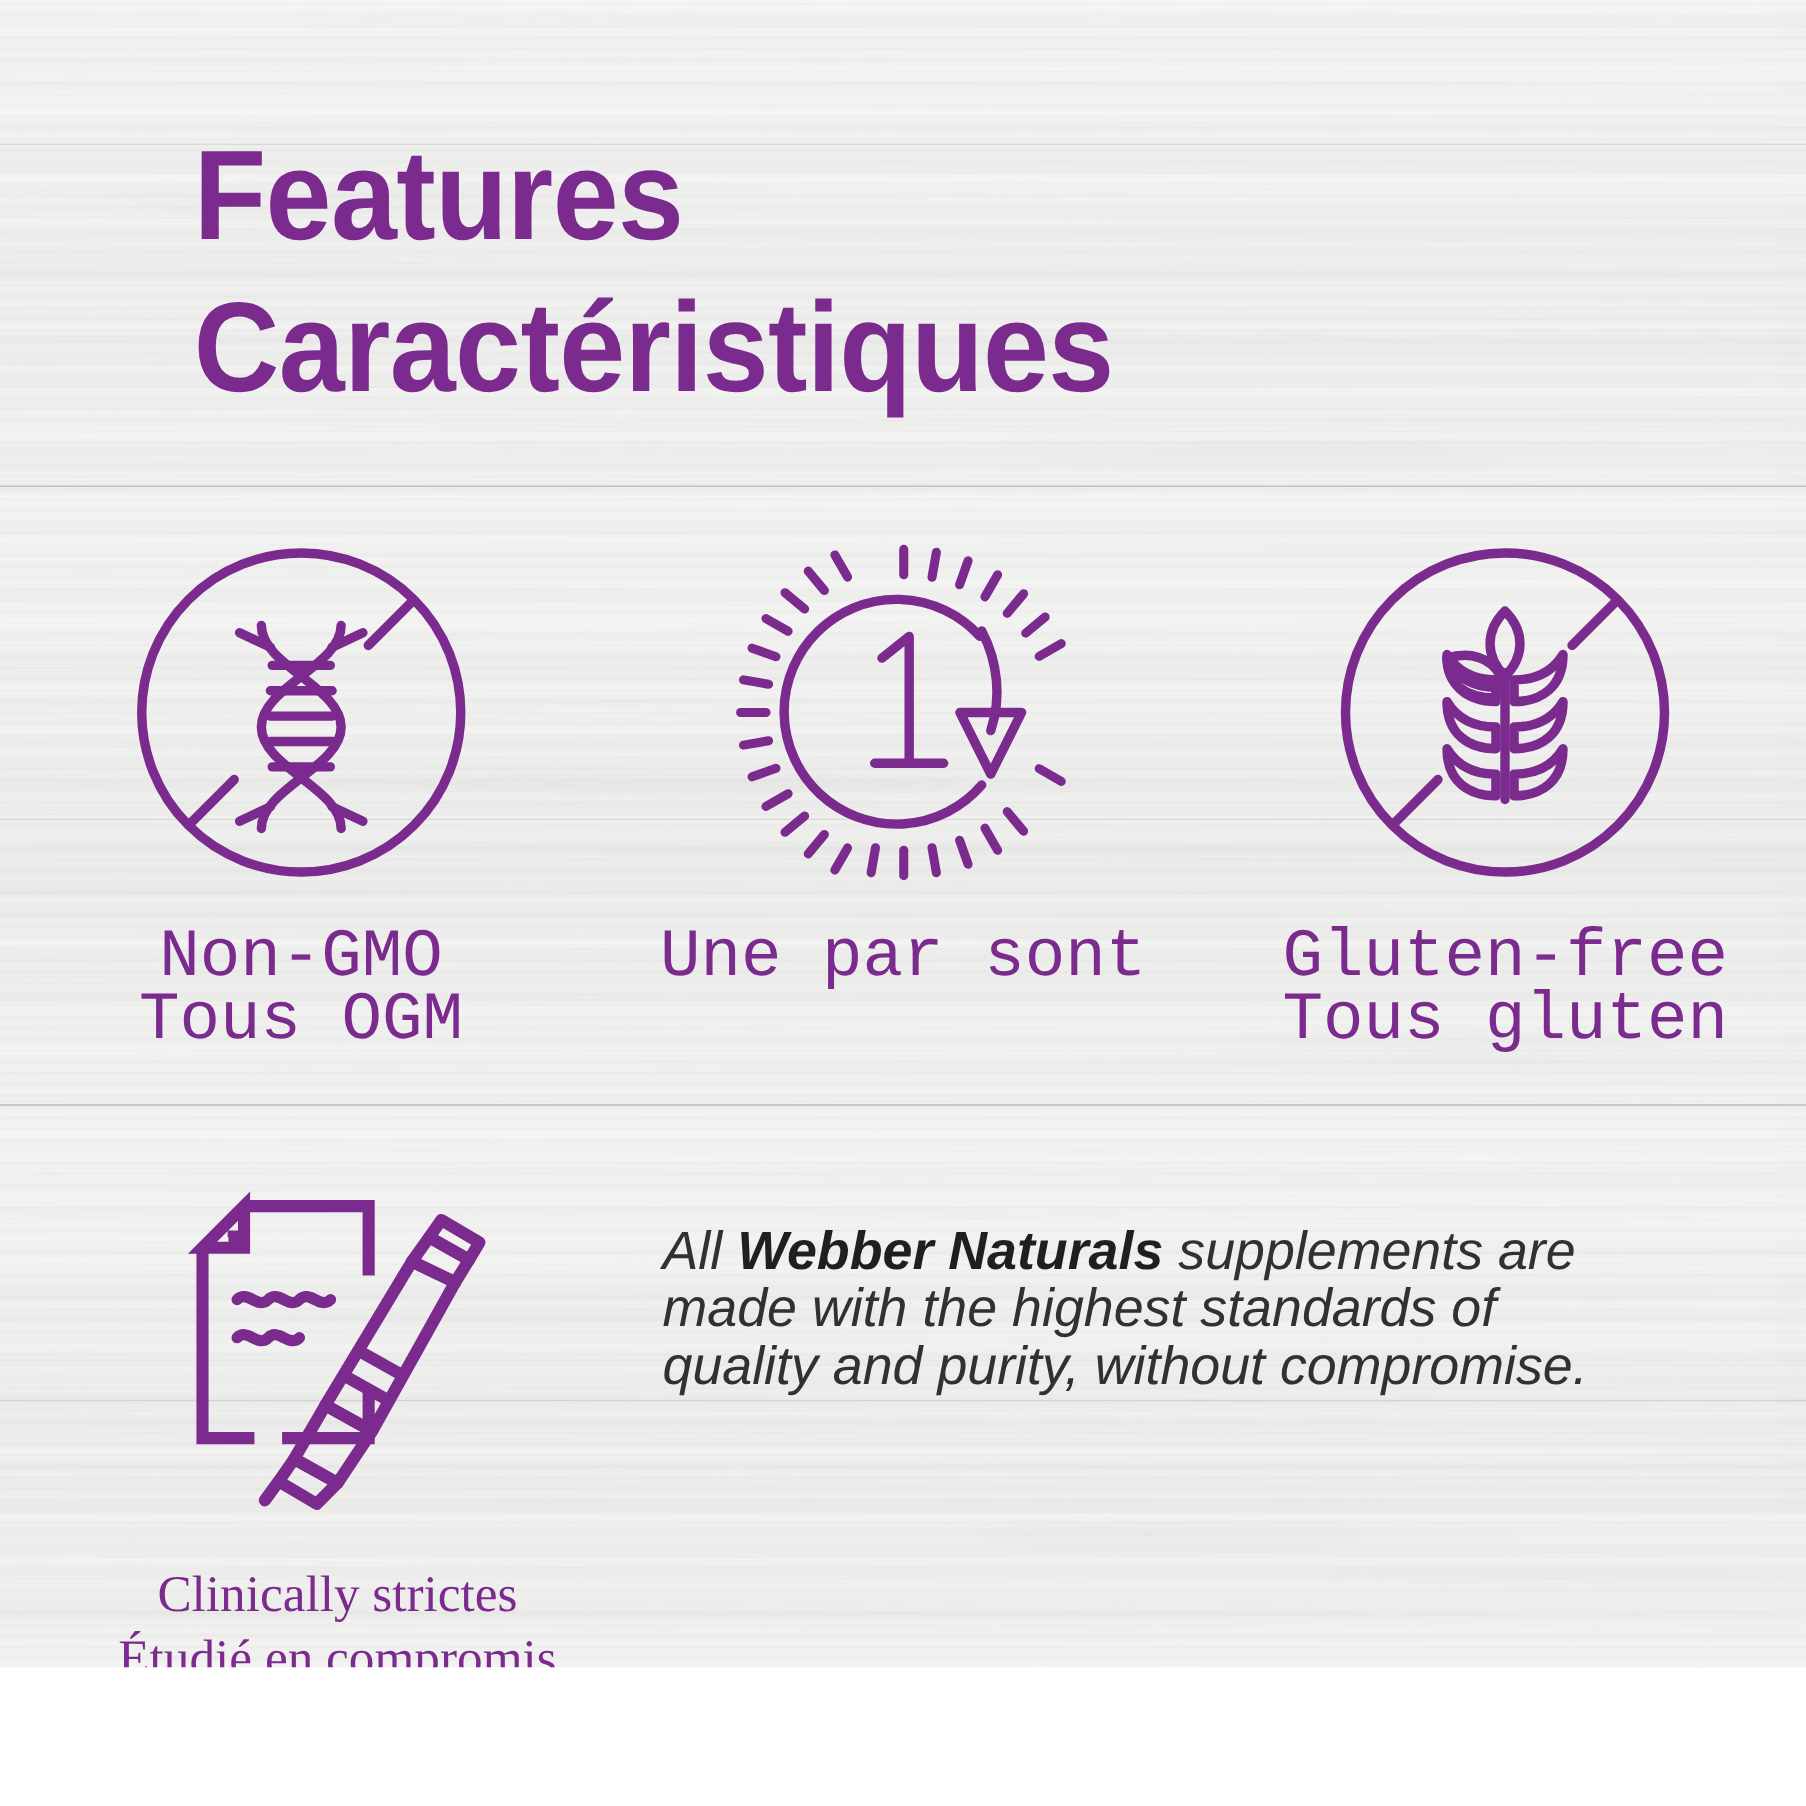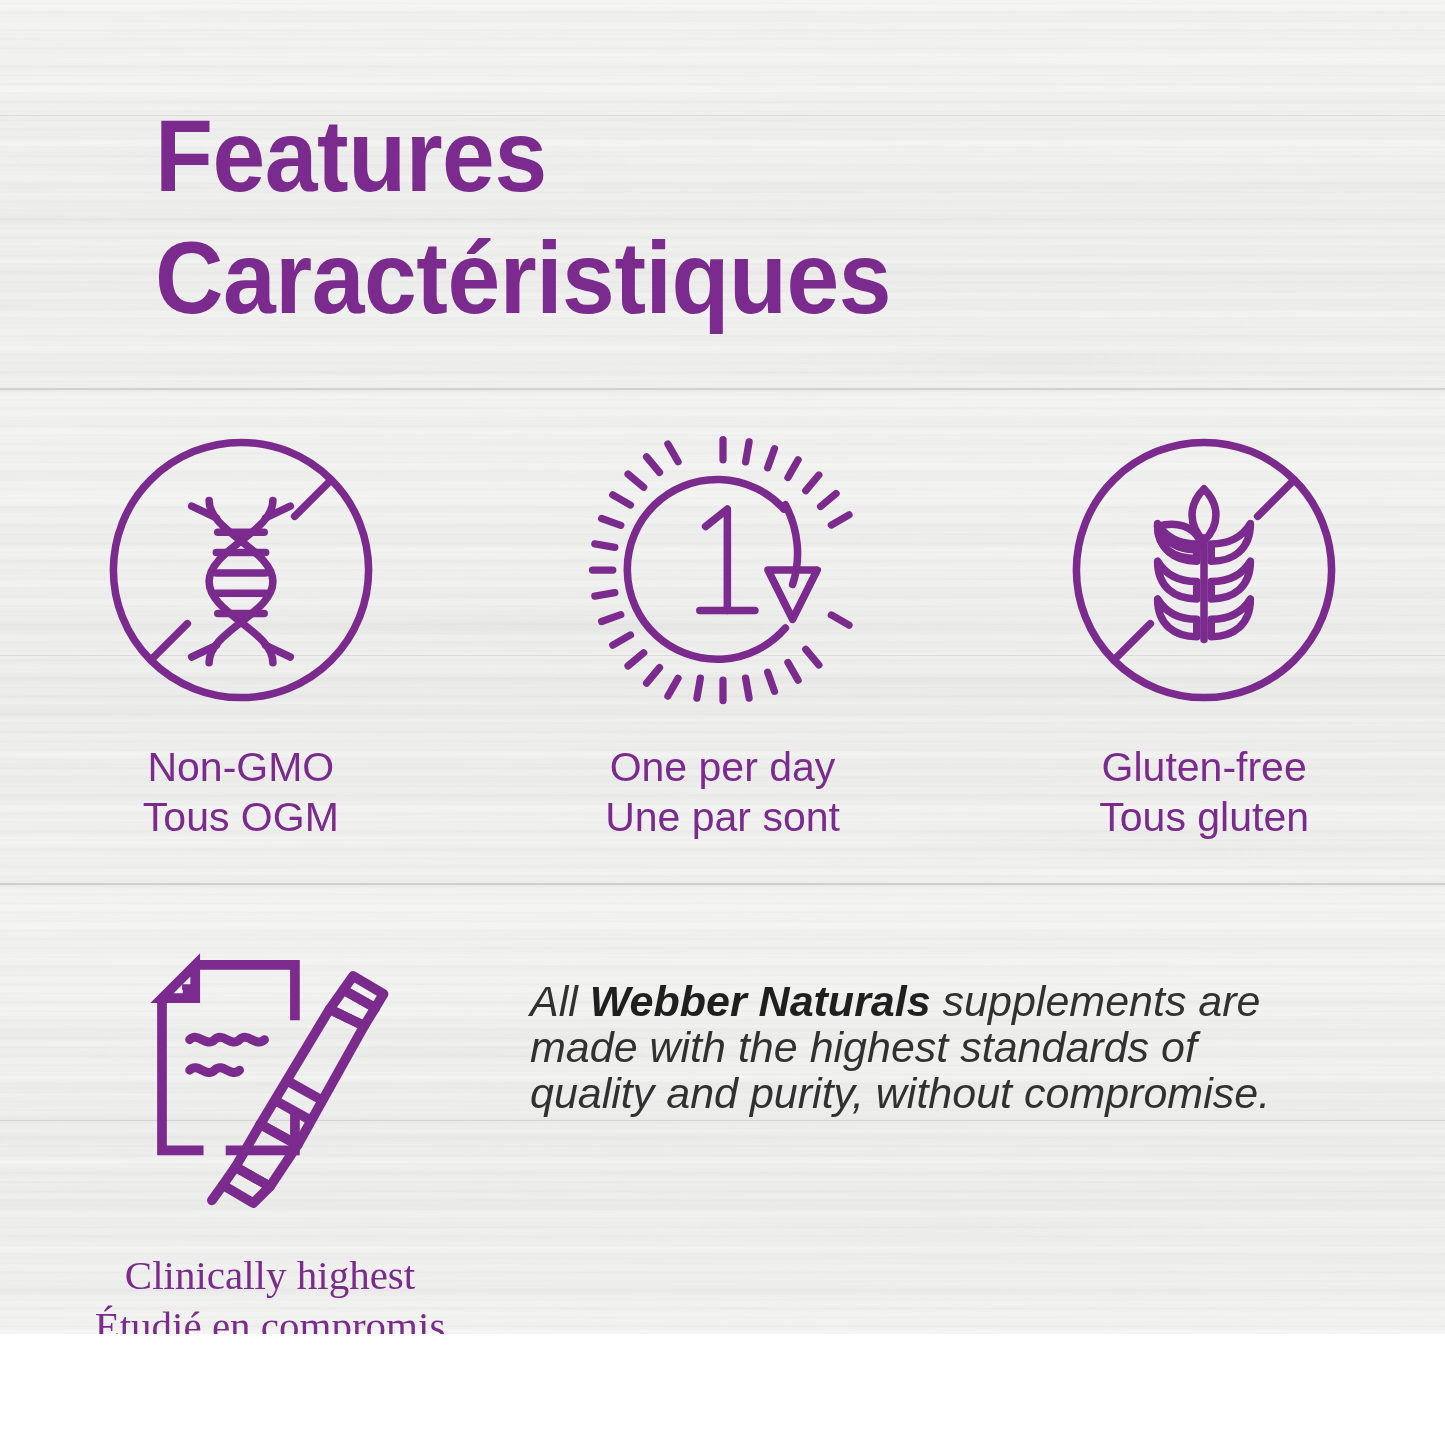--- a/index.html
+++ b/index.html
@@ -128,22 +128,22 @@
     width: 300px;
     height: 300px;
     display: flex;
     align-items: center;
     justify-content: center;
   }
   .feature .caption {
     margin-top: 22px;
     text-align: center;
     color: #7b2a8e;
-    font-family: Liberation Sans, sans-serif;
-    font-size: 41px;
+    font-family: Liberation Mono, monospace;
+    font-size: 54px;
     line-height: 50px;
     white-space: nowrap;
   }
   .feature .caption .l2 { display: block; }
 
   
   .bottom {
     position: absolute;
     left: 0;
     top: 930px;
@@ -277,21 +277,20 @@
               <line x1="100" y1="190" x2="100" y2="176"></line>
               <line x1="118" y1="188.4" x2="115.6" y2="174.6"></line>
               <line x1="135.5" y1="183.7" x2="130.8" y2="170.5"></line>
               <line x1="151.8" y1="176" x2="144.8" y2="163.8"></line>
               <line x1="166.1" y1="165.5" x2="157.1" y2="154.7"></line>
               <line x1="186.9" y1="138" x2="174.7" y2="131"></line>
             </g>
           </svg>
         </div>
         <div class="caption">
-          <span>One per day</span>
           <span class="l2">Une par sont</span>
         </div>
       </div>
 
       <div class="feature">
         <div class="icon-wrap">
           <svg width="290" height="290" viewBox="0 0 200 200" fill="none" stroke="#7b2a8e" stroke-width="5.2" stroke-linecap="round" stroke-linejoin="round">
             <circle cx="100" cy="100" r="88"></circle>
             <line x1="39" y1="161" x2="63" y2="137"></line>
             <line x1="137" y1="63" x2="161" y2="39"></line>
@@ -343,21 +342,21 @@
             <line x1="104" y1="116" x2="129" y2="130"></line>
             <line x1="113" y1="102" x2="138" y2="116"></line>
 
             <path d="M93 133 L120 148 L100 178 L75 164 Z" stroke-linejoin="round"></path>
 
             <path d="M75 164 L100 178 L88 190 L66 177 Z" stroke-linejoin="round"></path>
             <path d="M66 177 L58 188" stroke-linecap="round"></path>
           </svg>
         </div>
         <div class="caption">
-          <span>Clinically highest</span>
+          <span>Clinically strictes</span>
           <span class="l2">Étudié en compromis</span>
         </div>
       </div>
 
       <div class="bottom-right">
         <p><span>All </span><b>Webber Naturals</b><span> supplements are made with the highest standards of quality and purity, without compromise.</span></p>
       </div>
 
     </div>
 

